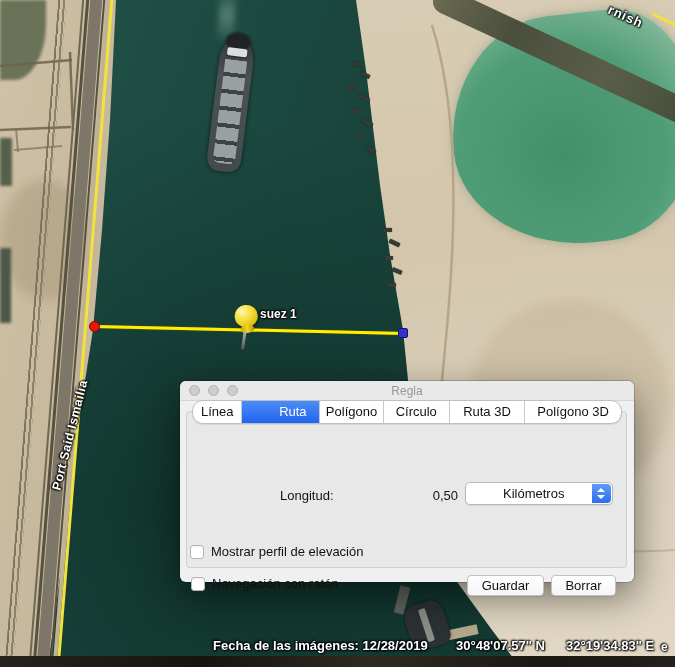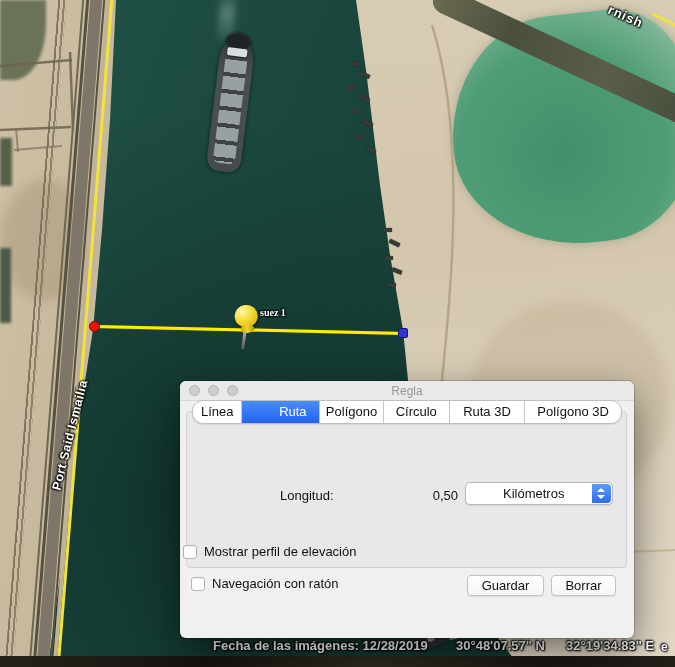--- a/index.html
+++ b/index.html
@@ -78,30 +78,30 @@
     background:#3333cc;border:1px solid #141478;box-sizing:border-box;}
   .pushpin{left:228px;top:300px;width:36px;height:58px;transform:rotate(-6deg);}
   .pushpin .head{position:absolute;left:8px;top:5px;width:23px;height:22px;
     border-radius:50% 50% 46% 46%;
     background:radial-gradient(circle at 35% 28%,#fff7b0 0%,#f7df3e 40%,#d8b800 85%,#a98f04 100%);
     box-shadow:1px 2px 3px rgba(0,0,0,.45);}
   .pushpin .collar{position:absolute;left:13px;top:25px;width:13px;height:8px;
     background:linear-gradient(90deg,#caa80e,#f0d32e,#b69608);border-radius:40%;}
   .pushpin .needle{position:absolute;left:13px;top:32px;width:2.5px;height:17px;
     background:linear-gradient(180deg,#aaa,#555);transform:rotate(14deg);}
-  .pin-label{left:260px;top:307px;font-size:10px;font-family:Liberation Serif, serif;}
+  .pin-label{left:260px;top:307px;font-size:12px;}
   .status-date{left:213px;top:638px;font-size:13px;}
   .status-lat{left:456px;top:638px;font-size:13px;}
   .status-lon{left:566px;top:638px;font-size:13px;}
   .status-edge{left:661px;top:640px;font-size:12px;}
   .shore-strip{left:0;top:656px;width:675px;height:11px;
     background:linear-gradient(90deg,#26221c,#17140f 30%,#2f2a21 55%,#1b1813 80%,#23201a);}
 
   
-  .dialog{left:180px;top:381px;width:454px;height:257px;background:#f0f0f0;border-radius:6px;
+  .dialog{left:180px;top:381px;width:454px;height:201px;background:#f0f0f0;border-radius:6px;
     box-shadow:0 14px 38px rgba(0,0,0,.5),0 0 0 1px rgba(0,0,0,.18);font-size:13px;color:#111;}
   .titlebar{position:absolute;left:0;top:0;right:0;height:19px;background:#e9e9e9;
     border-bottom:1px solid #d6d6d6;border-radius:6px 6px 0 0;}
   .title{position:absolute;left:0;right:0;top:3px;text-align:center;font-size:12px;color:#979797;}
   .dot{position:absolute;top:4px;width:11px;height:11px;border-radius:50%;
     background:#cdcdcd;border:1px solid #b3b3b3;box-sizing:border-box;}
   .groupbox{position:absolute;left:6px;top:30px;width:441px;height:157px;background:#e8e8e8;
     border:1px solid #d0d0d0;border-radius:4px;box-sizing:border-box;}
   .tabs{position:absolute;left:12px;top:19px;width:428px;height:22px;display:flex;
     background:#fff;border:1px solid #bfbfbf;border-radius:11px;overflow:hidden;
@@ -236,21 +236,21 @@
     <span class="flabel">Longitud:</span>
     <span class="fvalue">0,50</span>
     <div class="select">
       <span class="val">Kilómetros</span>
       <span class="stepper">
           <i class="up"></i>
           <i class="dn"></i>
         </span>
     </div>
 
-    <label class="check" style="left:3px;top:163px;">
+    <label class="check" style="left:10px;top:163px;">
       <span class="box"></span>
       <span>Mostrar perfil de elevación</span>
     </label>
 
     <label class="check" style="left:11px;top:195px;">
       <span class="box"></span>
       <span>Navegación con ratón</span>
     </label>
 
     <button class="btn" style="left:287px;top:194px;width:77px;">Guardar</button>

